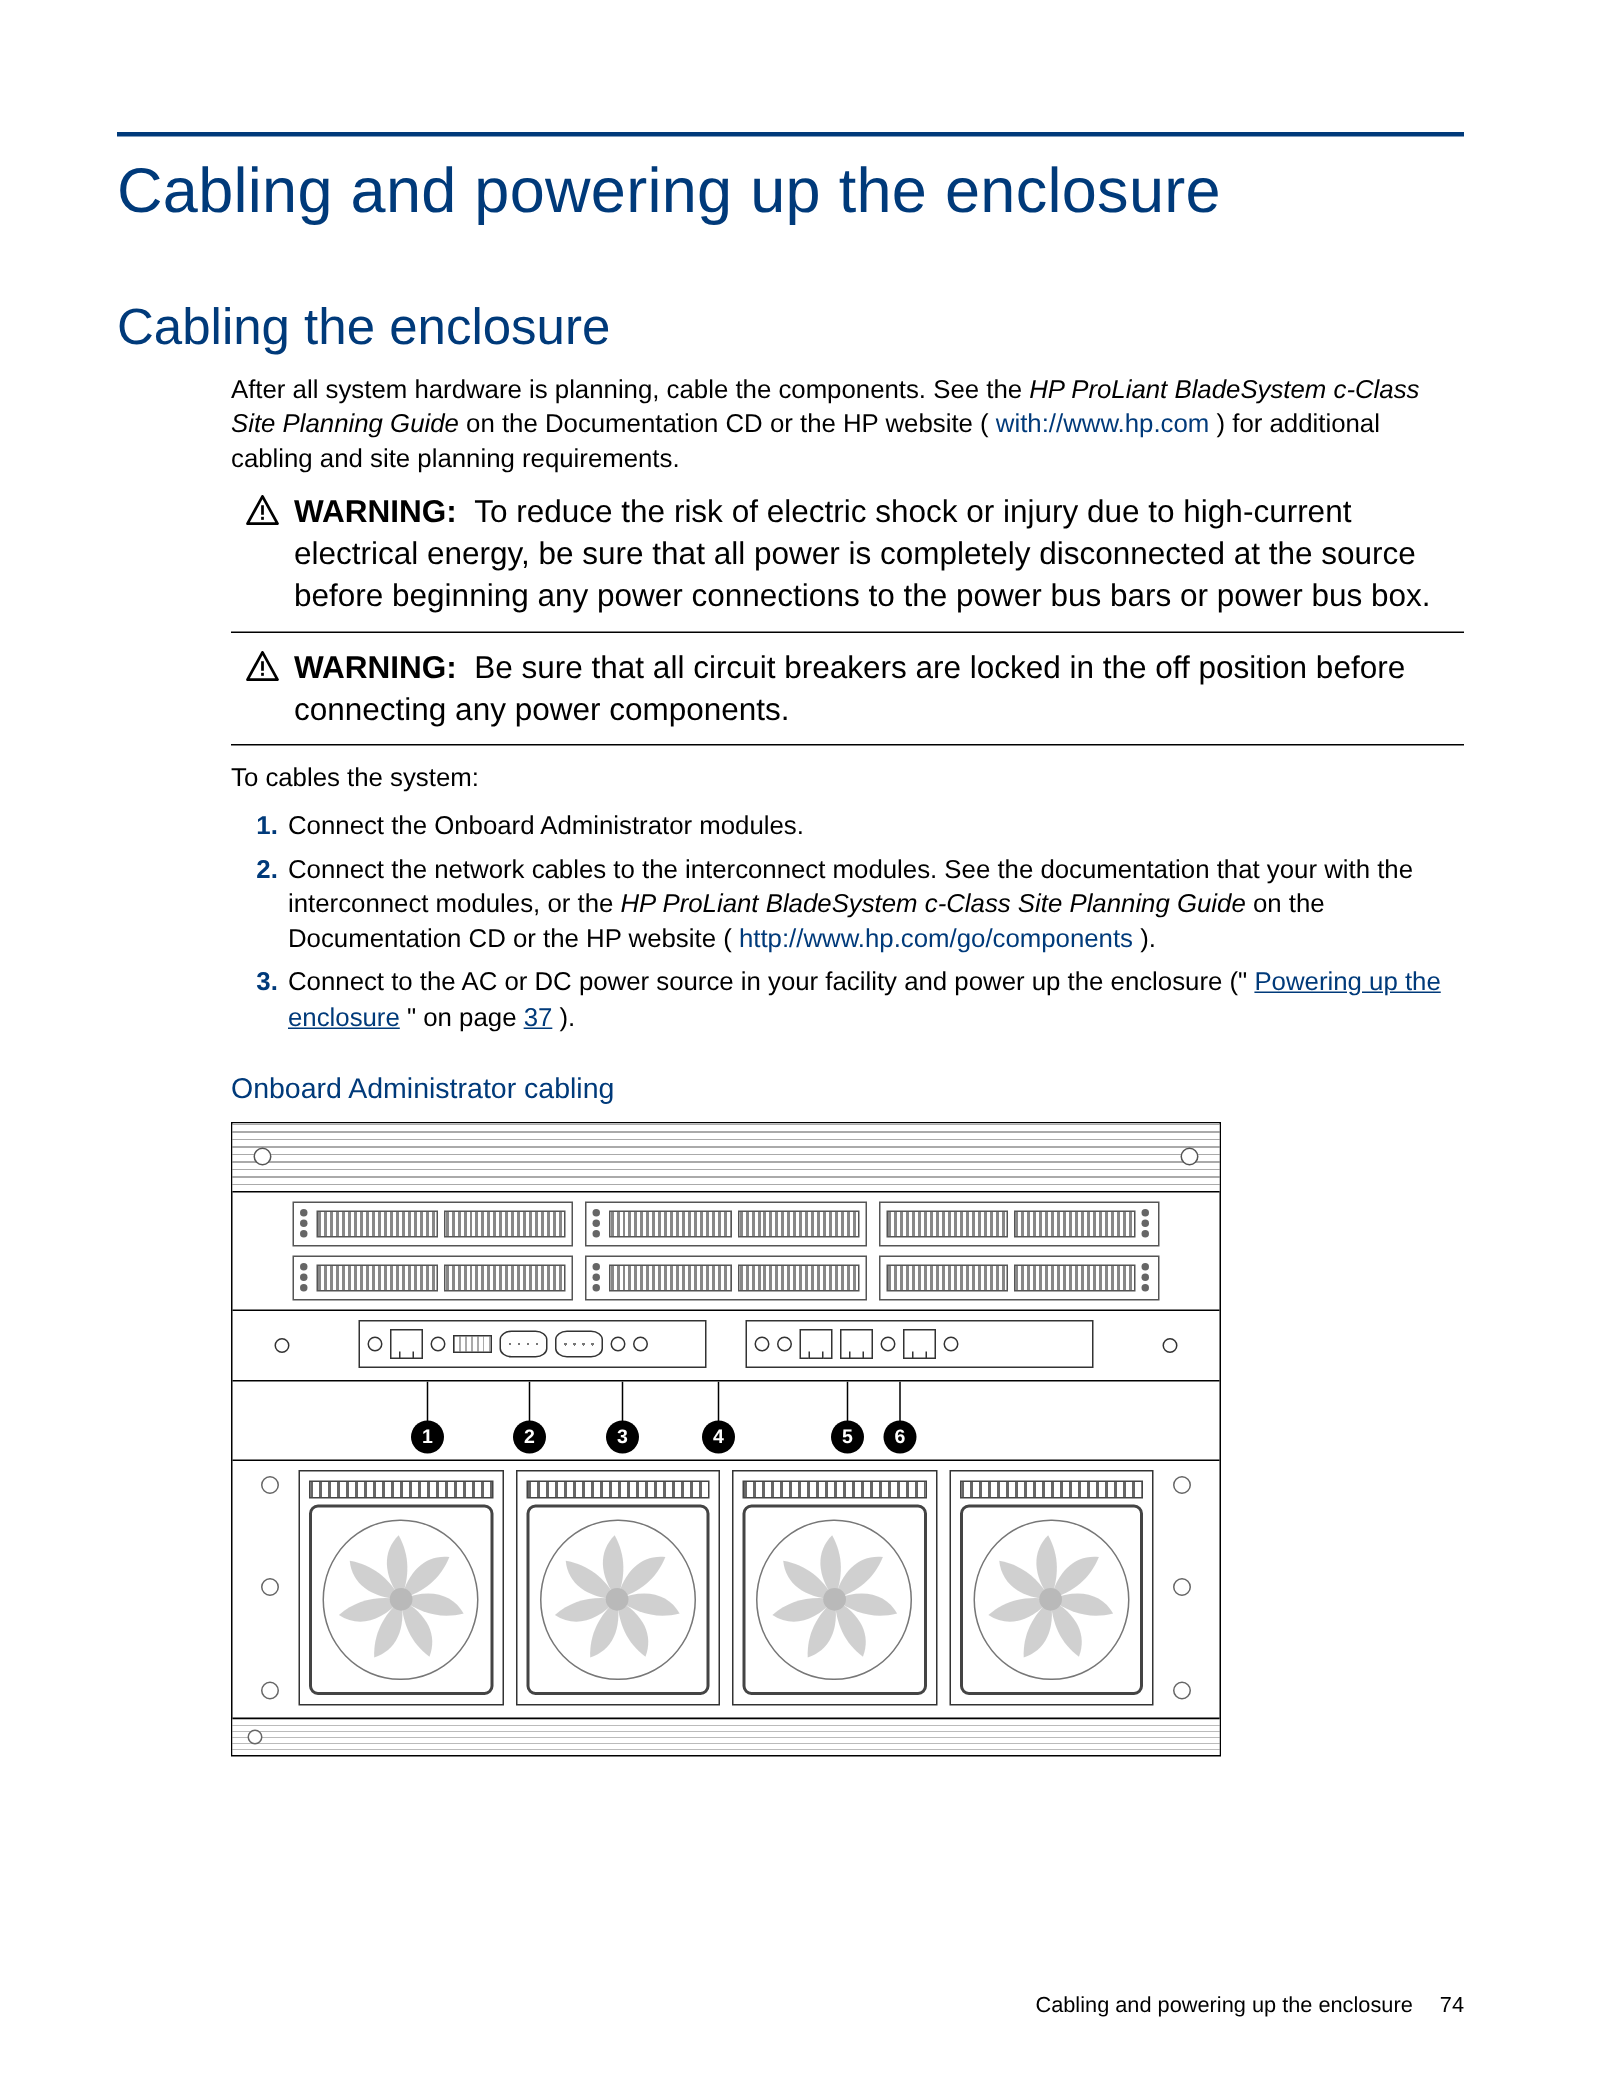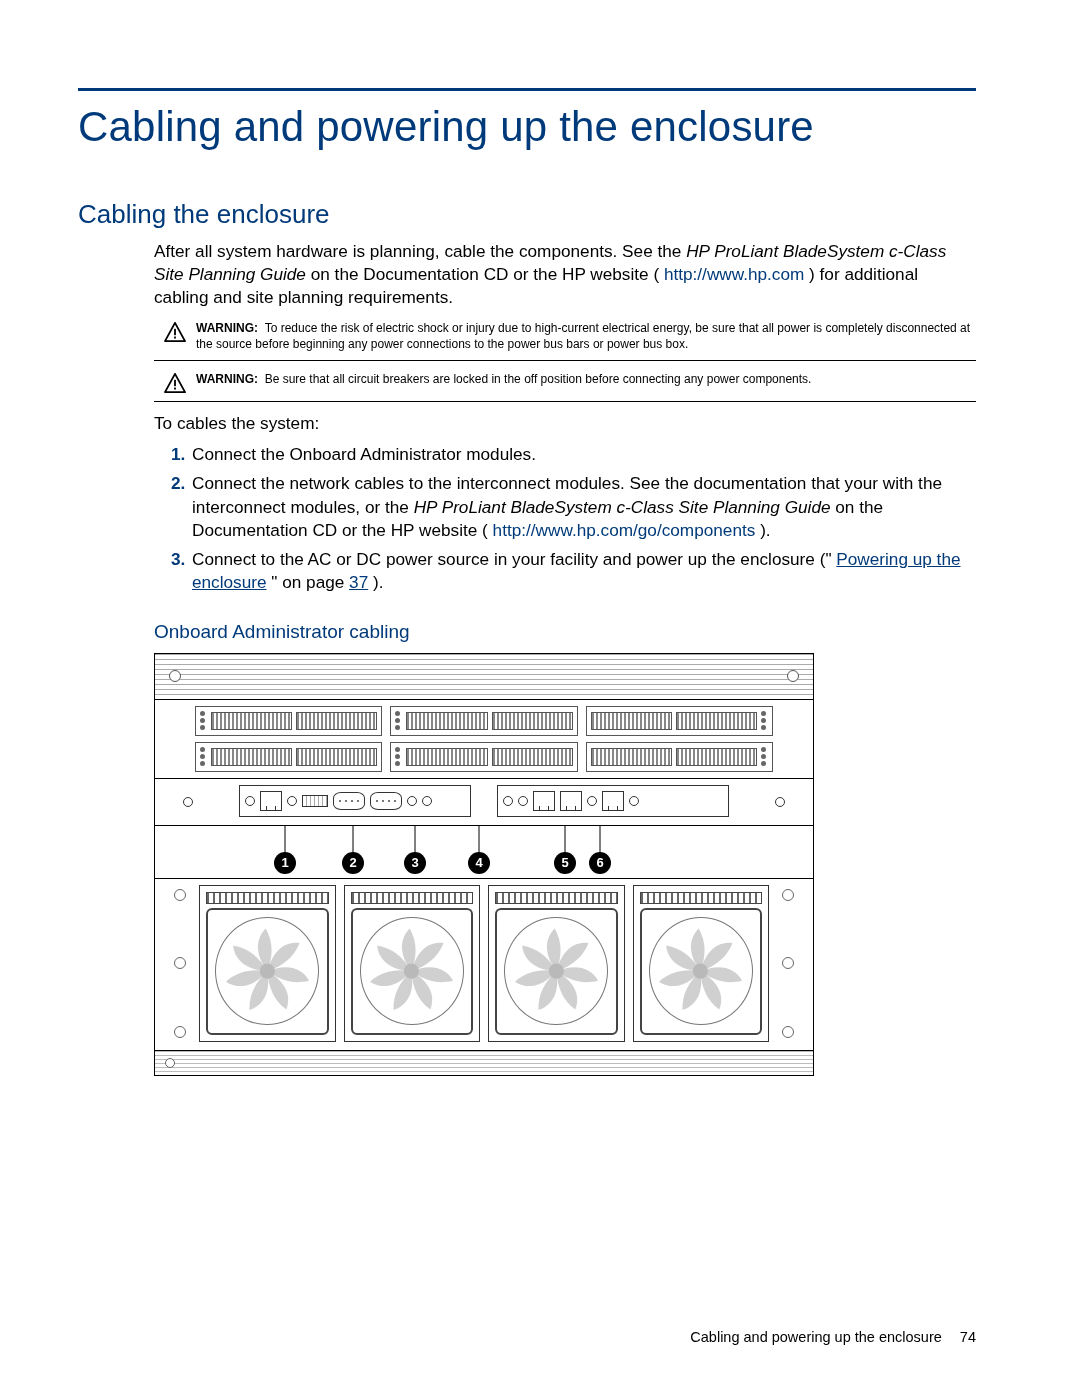--- a/index.html
+++ b/index.html
@@ -28,21 +28,21 @@
     color: #003a7a;
     font-size: 42px;
     margin: 0 0 48px 0;
     letter-spacing: 0.2px;
   }
   h2.section {
     font-family: "Arial Narrow", Arial, sans-serif;
     font-stretch: condensed;
     font-weight: 400;
     color: #003a7a;
-    font-size: 26px;
+    font-size: 34px;
     margin: 0 0 10px 0;
   }
   h3.subsection {
     font-family: "Arial Narrow", Arial, sans-serif;
     font-stretch: condensed;
     font-weight: 400;
     color: #003a7a;
     font-size: 19px;
     margin: 26px 0 10px 76px;
   }
@@ -64,21 +64,21 @@
     margin-bottom: 0;
   }
   .warn-icon {
     flex: 0 0 42px;
     display: flex;
     justify-content: center;
     padding-top: 2px;
   }
   .warn-text {
     flex: 1;
-    font-size: 12px;
+    font-size: 21px;
     line-height: 1.35;
   }
   .warn-text b { font-weight: bold; }
   .warn-sep {
     border: 0;
     border-top: 1px solid #000;
     margin: 8px 0 0 0;
   }
 
   
@@ -324,21 +324,21 @@
 
   <h1 class="chapter">Cabling and powering up the enclosure</h1>
 
   <h2 class="section">Cabling the enclosure</h2>
 
   <div class="body">
     <p>
       <span>After all system hardware is planning, cable the components. See the </span>
       <span class="italic">HP ProLiant BladeSystem c-Class Site Planning Guide</span>
       <span> on the Documentation CD or the HP website (</span>
-      <a class="link" href="#">http://www.hp.com</a>
+      <a class="link" href="#">with://www.hp.com</a>
       <span>) for additional cabling and site planning requirements.</span>
     </p>
 
     <div class="warn-row">
       <div class="warn-icon">
         <svg width="22" height="20" viewBox="0 0 24 22">
           <path d="M12 1 L23 21 L1 21 Z" fill="none" stroke="#000" stroke-width="2" stroke-linejoin="round"></path>
           <rect x="11" y="7.5" width="2" height="7" fill="#000"></rect>
           <rect x="11" y="16" width="2" height="2.2" fill="#000"></rect>
         </svg>

